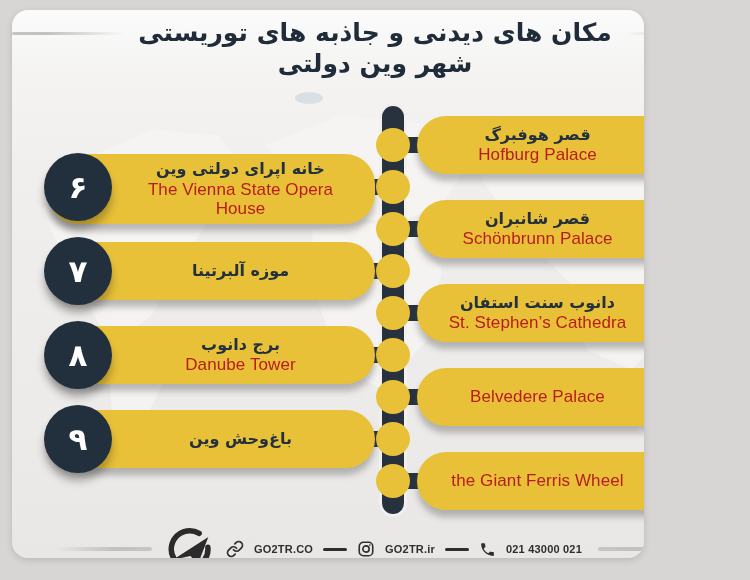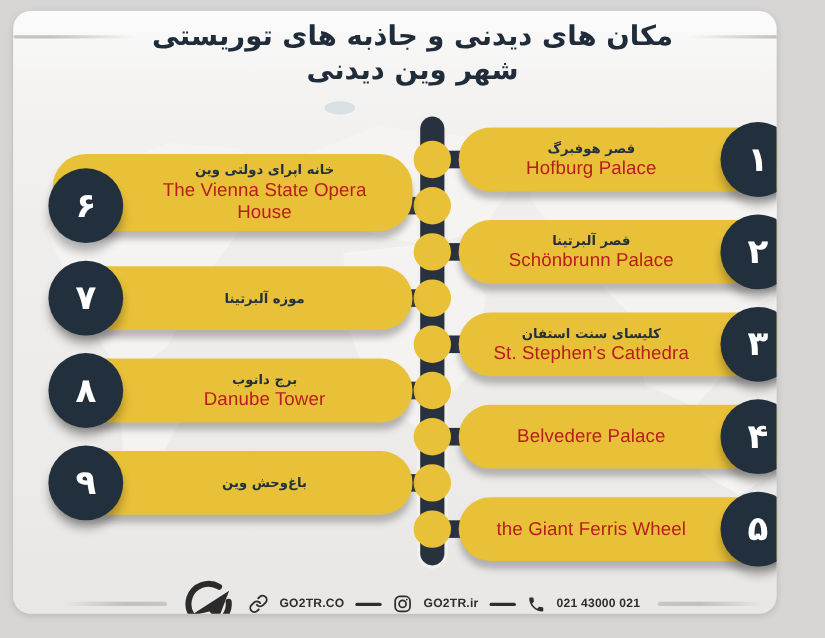--- a/index.html
+++ b/index.html
@@ -6,21 +6,21 @@
   body{
     width:750px;height:580px;
     font-family:"Liberation Sans","DejaVu Sans",sans-serif;
     background:#d8d6d5;
     position:relative;overflow:hidden;
   }
   .stage{position:absolute;inset:0;width:750px;height:580px;}
 
   
   .card{
-    position:absolute;left:12px;top:10px;width:694px;height:548px;
+    position:absolute;left:12px;top:10px;width:632px;height:548px;
     border-radius:16px;
     background:linear-gradient(180deg,#fbfbfb 0%,#f4f3f2 12%,#efeeec 35%,#ecebe9 75%,#e8e7e5 100%);
     box-shadow:0 2px 7px rgba(0,0,0,.14);
     overflow:hidden;
   }
 
   
   .map-svg{position:absolute;left:0;top:80px;width:726px;height:450px;z-index:1;}
 
   
@@ -55,31 +55,31 @@
   .pill{
     position:absolute;z-index:5;background:#e9c138;border-radius:30px;
     box-shadow:0 7px 6px rgba(90,88,84,.38);
     display:flex;flex-direction:column;justify-content:center;
     text-align:center;box-sizing:border-box;
   }
   .pill.side-r{left:405px;width:307px;height:58px;padding-right:66px;}
   .pill.side-l{left:36px;width:327px;height:58px;padding-left:58px;}
   .pill .fa{
     font-family:"DejaVu Sans",sans-serif;
-    font-size:12px;font-weight:bold;color:#23303d;direction:rtl;line-height:1.25;
+    font-size:16px;font-weight:bold;color:#23303d;direction:rtl;line-height:1.25;
   }
   .pill .en{
     font-size:17px;font-weight:500;color:#b91c1c;line-height:1.12;letter-spacing:.1px;
   }
   .pill.tall{height:70px;}
   .pill.tall .en{width:212px;margin:1px auto;}
 
   
   .p1{top:106px;} .p2{top:190px;} .p3{top:274px;} .p4{top:358px;} .p5{top:442px;}
-  .p6{top:130px;} .p7{top:232px;text-align:center;} .p8{top:316px;} .p9{top:400px;}
+  .p6{top:144px;} .p7{top:232px;text-align:center;} .p8{top:316px;} .p9{top:400px;}
 
   
   .num{
     position:absolute;width:68px;height:68px;border-radius:50%;z-index:6;
     background:#22303d;color:#ffffff;
     font-family:"DejaVu Sans",sans-serif;font-size:31px;font-weight:bold;
     display:flex;align-items:center;justify-content:center;
     box-shadow:0 8px 9px rgba(0,0,0,.28);
   }
   .num.side-r{left:643px;}
@@ -120,21 +120,21 @@
         <ellipse cx="297" cy="8" rx="14" ry="6" fill="#d4dde1"></ellipse>
       </g>
     </svg>
 
     <div class="title-wrap">
       <div class="title-row">
         <div class="title-dash r"></div>
         <div class="title-line1">مکان های دیدنی و جاذبه های توریستی</div>
         <div class="title-dash l"></div>
       </div>
-      <div class="title-line2">شهر وین دیدنی</div>
+      <div class="title-line2">شهر وین دولتی</div>
     </div>
 
     <div class="track"></div>
 
     <div class="t-conn side-r" style="top:127px"></div>
     <div class="t-conn side-l" style="top:169px"></div>
     <div class="t-conn side-r" style="top:211px"></div>
     <div class="t-conn side-l" style="top:253px"></div>
     <div class="t-conn side-r" style="top:295px"></div>
     <div class="t-conn side-l" style="top:337px"></div>
@@ -152,27 +152,27 @@
     <div class="t-dot" style="top:412px"></div>
     <div class="t-dot" style="top:454px"></div>
 
     <div class="pill side-r p1">
       <div class="fa">قصر هوفبرگ</div>
       <div class="en">Hofburg Palace</div>
     </div>
     <div class="num side-r n1">۱</div>
 
     <div class="pill side-r p2">
-      <div class="fa">قصر آلبرتینا</div>
+      <div class="fa">قصر شانبران</div>
       <div class="en">Schönbrunn Palace</div>
     </div>
     <div class="num side-r n2">۲</div>
 
     <div class="pill side-r p3">
-      <div class="fa">کلیسای سنت استفان</div>
+      <div class="fa">دانوب سنت استفان</div>
       <div class="en">St. Stephen’s Cathedra</div>
     </div>
     <div class="num side-r n3">۳</div>
 
     <div class="pill side-r p4">
       <div class="en">Belvedere Palace</div>
     </div>
     <div class="num side-r n4">۴</div>
 
     <div class="pill side-r p5">

